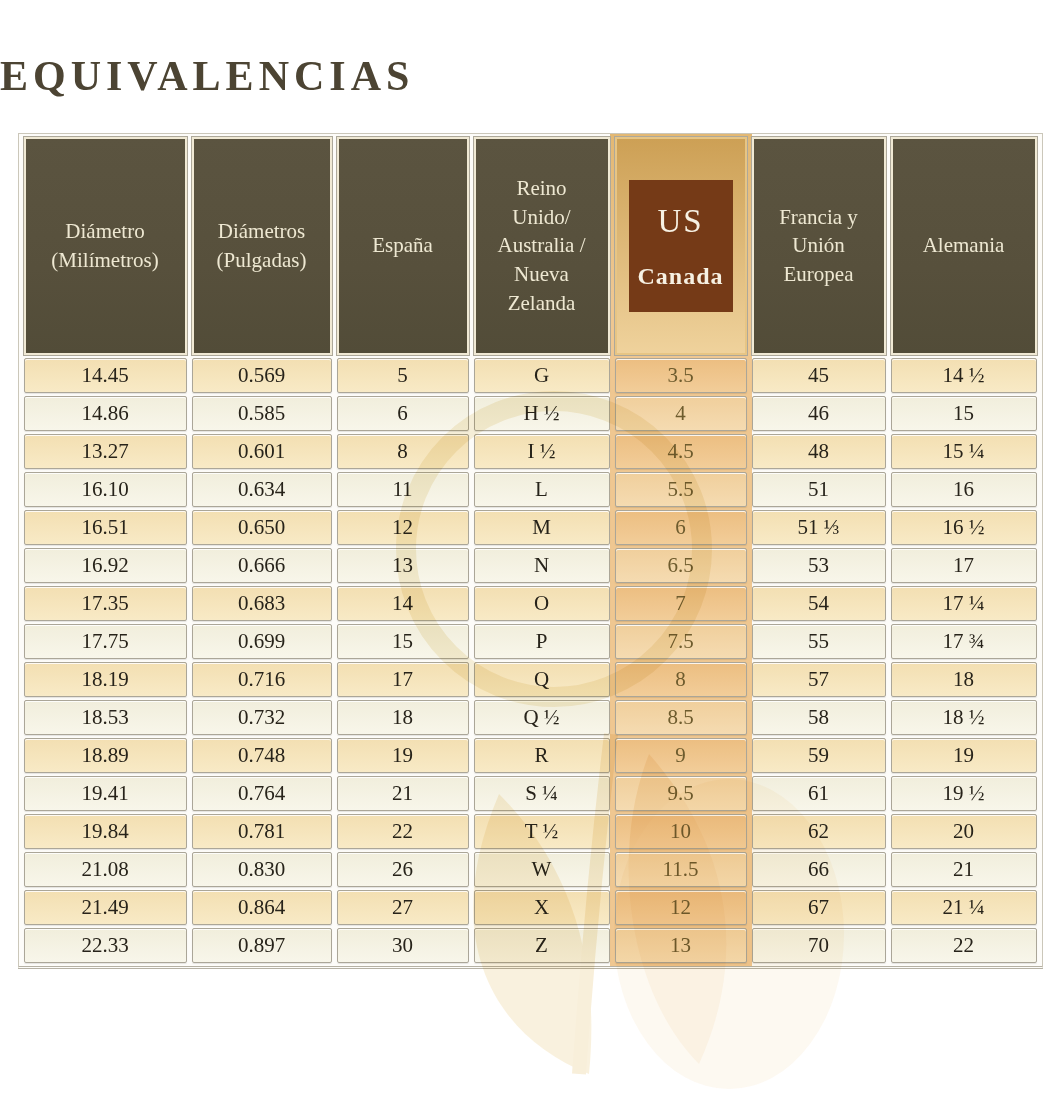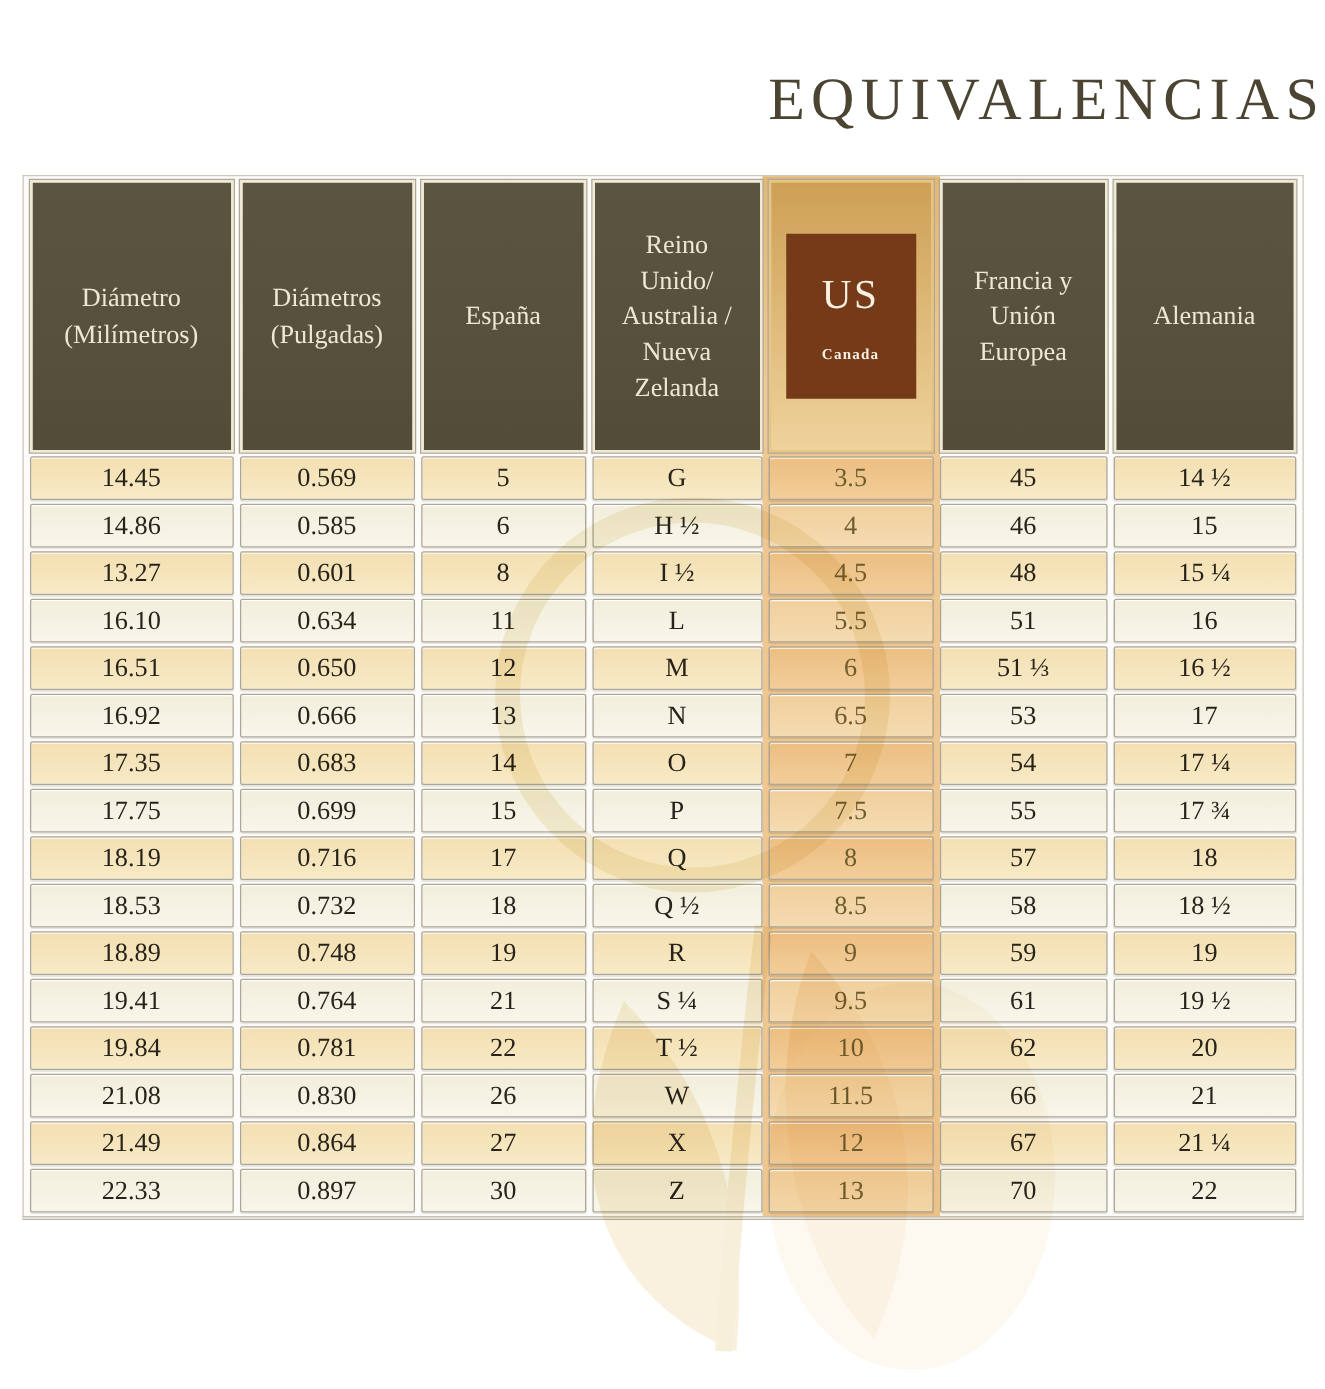--- a/index.html
+++ b/index.html
@@ -2,22 +2,22 @@
 <html style="--title-text: #4C4433; --header-bg: #57503C; --header-text: #EEE8D2; --us-header-frame-top: #CDA055; --us-header-frame-bottom: #EFD29C; --us-header-bg: #753A17; --us-header-text: #F7F1E3; --row-tan: #F3DFB2; --row-cream: #F8F6EA; --us-cell-tan: #ECBE81; --us-cell-light: #F0CF9C; --us-column-stripe: #EFC791; --cell-border: #ABA698; --cell-text: #27231A; --us-cell-text: #6E5C2E;"><head>
 <meta charset="utf-8">
 <style>
   html,body { margin:0; padding:0; background:#ffffff; }
   body {
     width:1060px; height:1111px; overflow:hidden;
     font-family:"Liberation Serif", serif;
     -webkit-font-smoothing:antialiased;
   }
   .title {
-    margin:52px 0 0 0; text-align:right;
-    font-size:48px; font-weight:normal; letter-spacing:5px;
+    margin:52px 0 0 0; text-align:left;
+    font-size:42px; font-weight:bold; letter-spacing:5px;
     color:var(--title-text,#4C4433);
   }
   .table-frame {
     position:relative;
     width:1023px; margin:33px auto 0 auto;
     border:1px solid #CBC7BA;
     border-bottom:3px double #B5B1A4;
     background:#FDFCF9;
   }
   .us-stripe {
@@ -44,21 +44,21 @@
     border:2px solid #E7C584;
     padding:12px;
   }
   .us-box {
     width:104px; height:132px; margin:0 auto;
     background:var(--us-header-bg,#753A17);
     display:flex; flex-direction:column; align-items:center; justify-content:center;
     gap:16px; color:var(--us-header-text,#F7F1E3);
   }
   .us-line1 { font-size:33px; letter-spacing:2px; }
-  .us-line2 { font-size:12px; font-weight:bold; letter-spacing:1px; }
+  .us-line2 { font-size:24px; font-weight:bold; letter-spacing:1px; }
   td {
     height:33px; text-align:center; vertical-align:middle;
     font-size:21px; color:var(--cell-text,#27231A);
     border:1px solid var(--cell-border,#ABA698);
     border-radius:2px;
     box-shadow:inset 0 1px 0 rgba(255,255,255,.85), 0 1px 1px rgba(0,0,0,.10);
     padding:0;
   }
   tbody tr:nth-child(odd) td {
     background:linear-gradient(180deg,var(--row-tan,#F3DFB2) 0%,#F8EAC6 100%);

